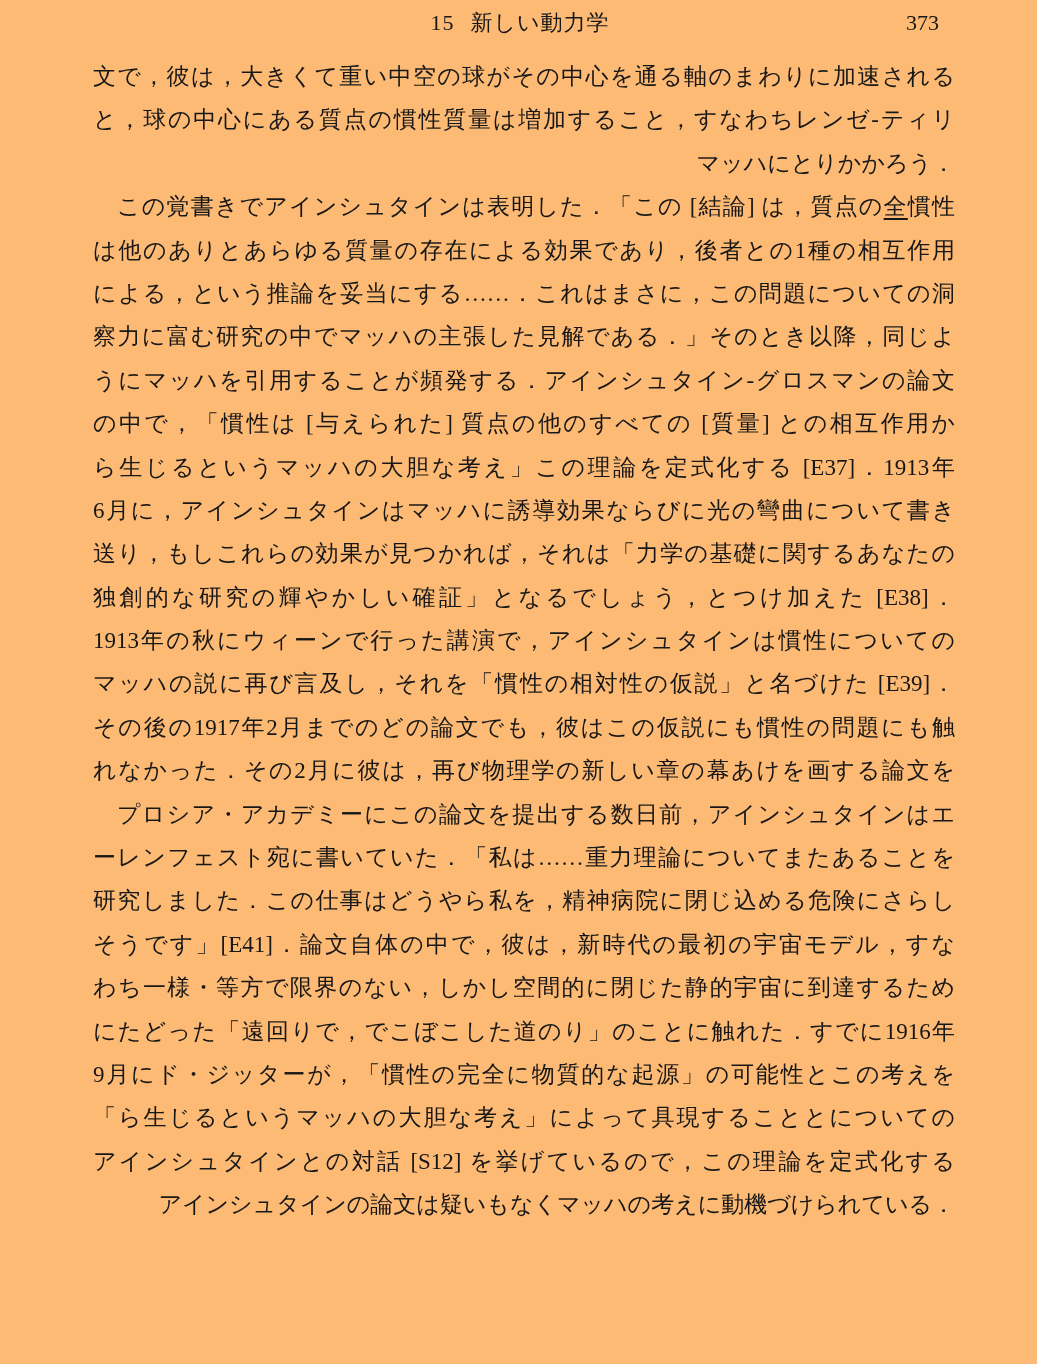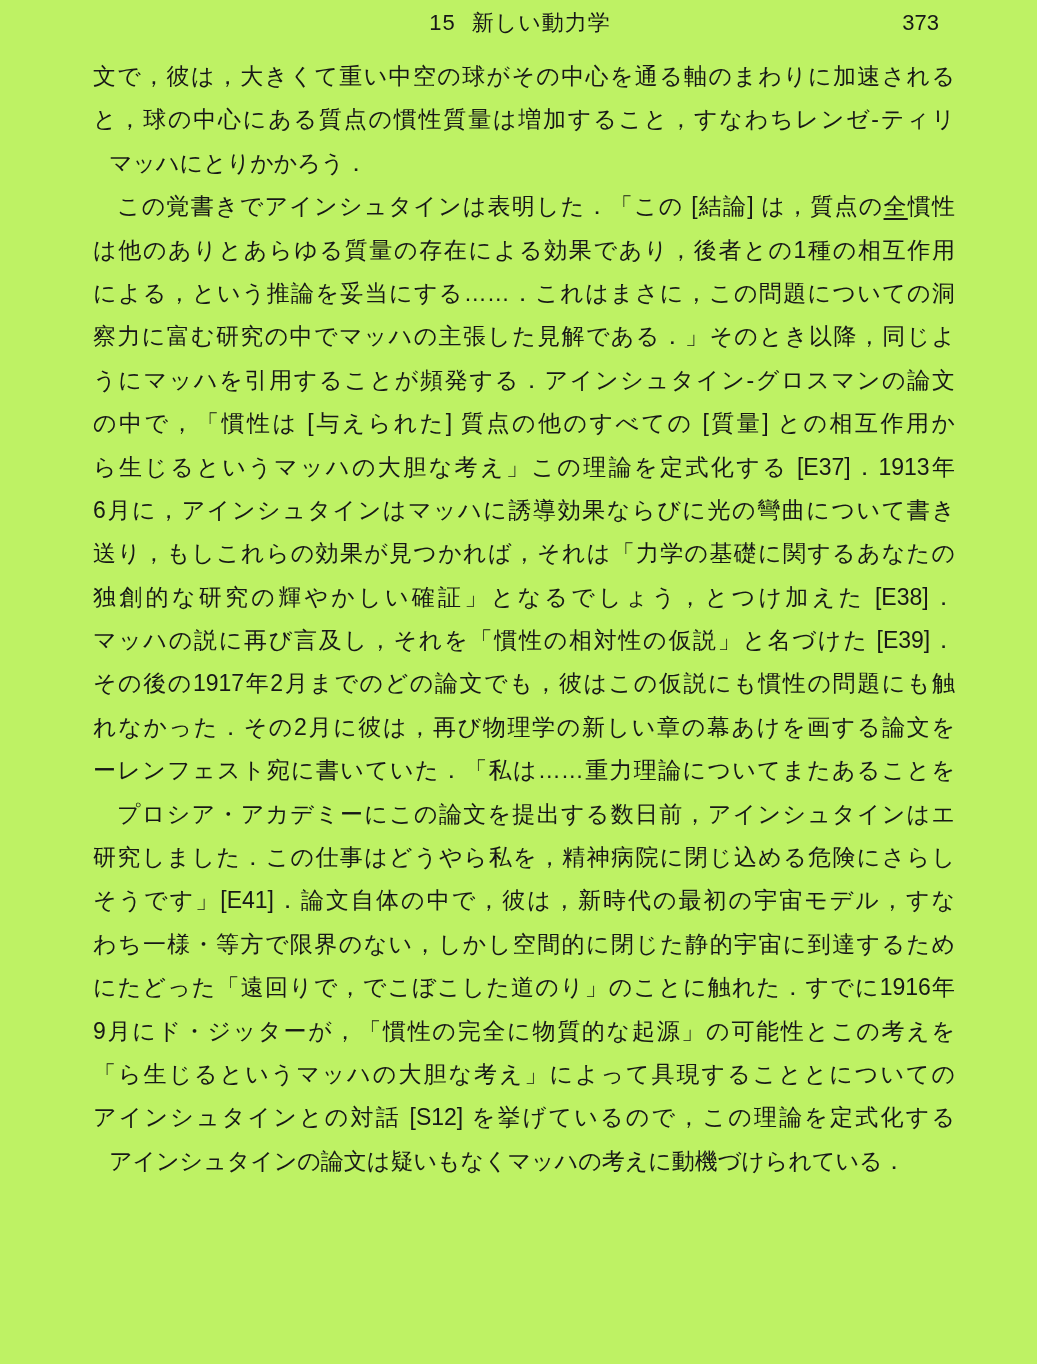--- a/index.html
+++ b/index.html
@@ -1,22 +1,22 @@
 <!DOCTYPE html>
 <html><head>
 <meta charset="utf-8">
 <style>
   html, body { margin: 0; padding: 0; background: #ffffff; }
   .page {
     position: relative;
     width: 1037px;
     height: 1364px;
-    background: #bef264;
+    background: #fdba74;
     color: #171717;
-    font-family: Liberation Sans, sans-serif;
+    font-family: Liberation Serif, serif;
     overflow: hidden;
   }
   .running-header {
     position: absolute;
     left: 85px;
     top: 9px;
     width: 870px;
     height: 30px;
     font-size: 22px;
     line-height: 28px;
@@ -46,21 +46,21 @@
   .line {
     height: 43.4px;
     overflow: hidden;
   }
   .line.j {
     text-align: justify;
     text-align-last: justify;
     text-justify: inter-character;
     margin-left: 8px;
   }
-  .line.ind { padding-left: 24px; }
+  .line.ind { padding-left: 24px; text-align: right; }
   .em {
     text-decoration: underline;
     text-underline-offset: 4px;
   }
 </style>
 </head>
 <body>
 
 <div class="page">
   <div class="running-header">
@@ -76,25 +76,26 @@
       <div class="line j ind">この覚書きでアインシュタインは表明した．「この [結論] は，質点の<span class="em">全</span>慣性</div>
       <div class="line j">は他のありとあらゆる質量の存在による効果であり，後者との1種の相互作用</div>
       <div class="line j">による，という推論を妥当にする……．これはまさに，この問題についての洞</div>
       <div class="line j">察力に富む研究の中でマッハの主張した見解である．」そのとき以降，同じよ</div>
       <div class="line j">うにマッハを引用することが頻発する．アインシュタイン-グロスマンの論文</div>
       <div class="line j">の中で，「慣性は [与えられた] 質点の他のすべての [質量] との相互作用か</div>
       <div class="line j">ら生じるというマッハの大胆な考え」この理論を定式化する [E37]．1913年</div>
       <div class="line j">6月に，アインシュタインはマッハに誘導効果ならびに光の彎曲について書き</div>
       <div class="line j">送り，もしこれらの効果が見つかれば，それは「力学の基礎に関するあなたの</div>
       <div class="line j">独創的な研究の輝やかしい確証」となるでしょう，とつけ加えた [E38]．</div>
+      <div class="line j">1913年の秋にウィーンで行った講演で，アインシュタインは慣性についての</div>
       <div class="line j">マッハの説に再び言及し，それを「慣性の相対性の仮説」と名づけた [E39]．</div>
       <div class="line j">その後の1917年2月までのどの論文でも，彼はこの仮説にも慣性の問題にも触</div>
       <div class="line j">れなかった．その2月に彼は，再び物理学の新しい章の幕あけを画する論文を</div>
+      <div class="line j ind">プロシア・アカデミーにこの論文を提出する数日前，アインシュタインはエ</div>
       <div class="line j">ーレンフェスト宛に書いていた．「私は……重力理論についてまたあることを</div>
-      <div class="line j ind">プロシア・アカデミーにこの論文を提出する数日前，アインシュタインはエ</div>
       <div class="line j">研究しました．この仕事はどうやら私を，精神病院に閉じ込める危険にさらし</div>
       <div class="line j">そうです」[E41]．論文自体の中で，彼は，新時代の最初の宇宙モデル，すな</div>
       <div class="line j">わち一様・等方で限界のない，しかし空間的に閉じた静的宇宙に到達するため</div>
       <div class="line j">にたどった「遠回りで，でこぼこした道のり」のことに触れた．すでに1916年</div>
       <div class="line j">9月にド・ジッターが，「慣性の完全に物質的な起源」の可能性とこの考えを</div>
       <div class="line j">「ら生じるというマッハの大胆な考え」によって具現することとについての</div>
       <div class="line j">アインシュタインとの対話 [S12] を挙げているので，この理論を定式化する</div>
       <div class="line ind">アインシュタインの論文は疑いもなくマッハの考えに動機づけられている．</div>
     </div>
 </div>

